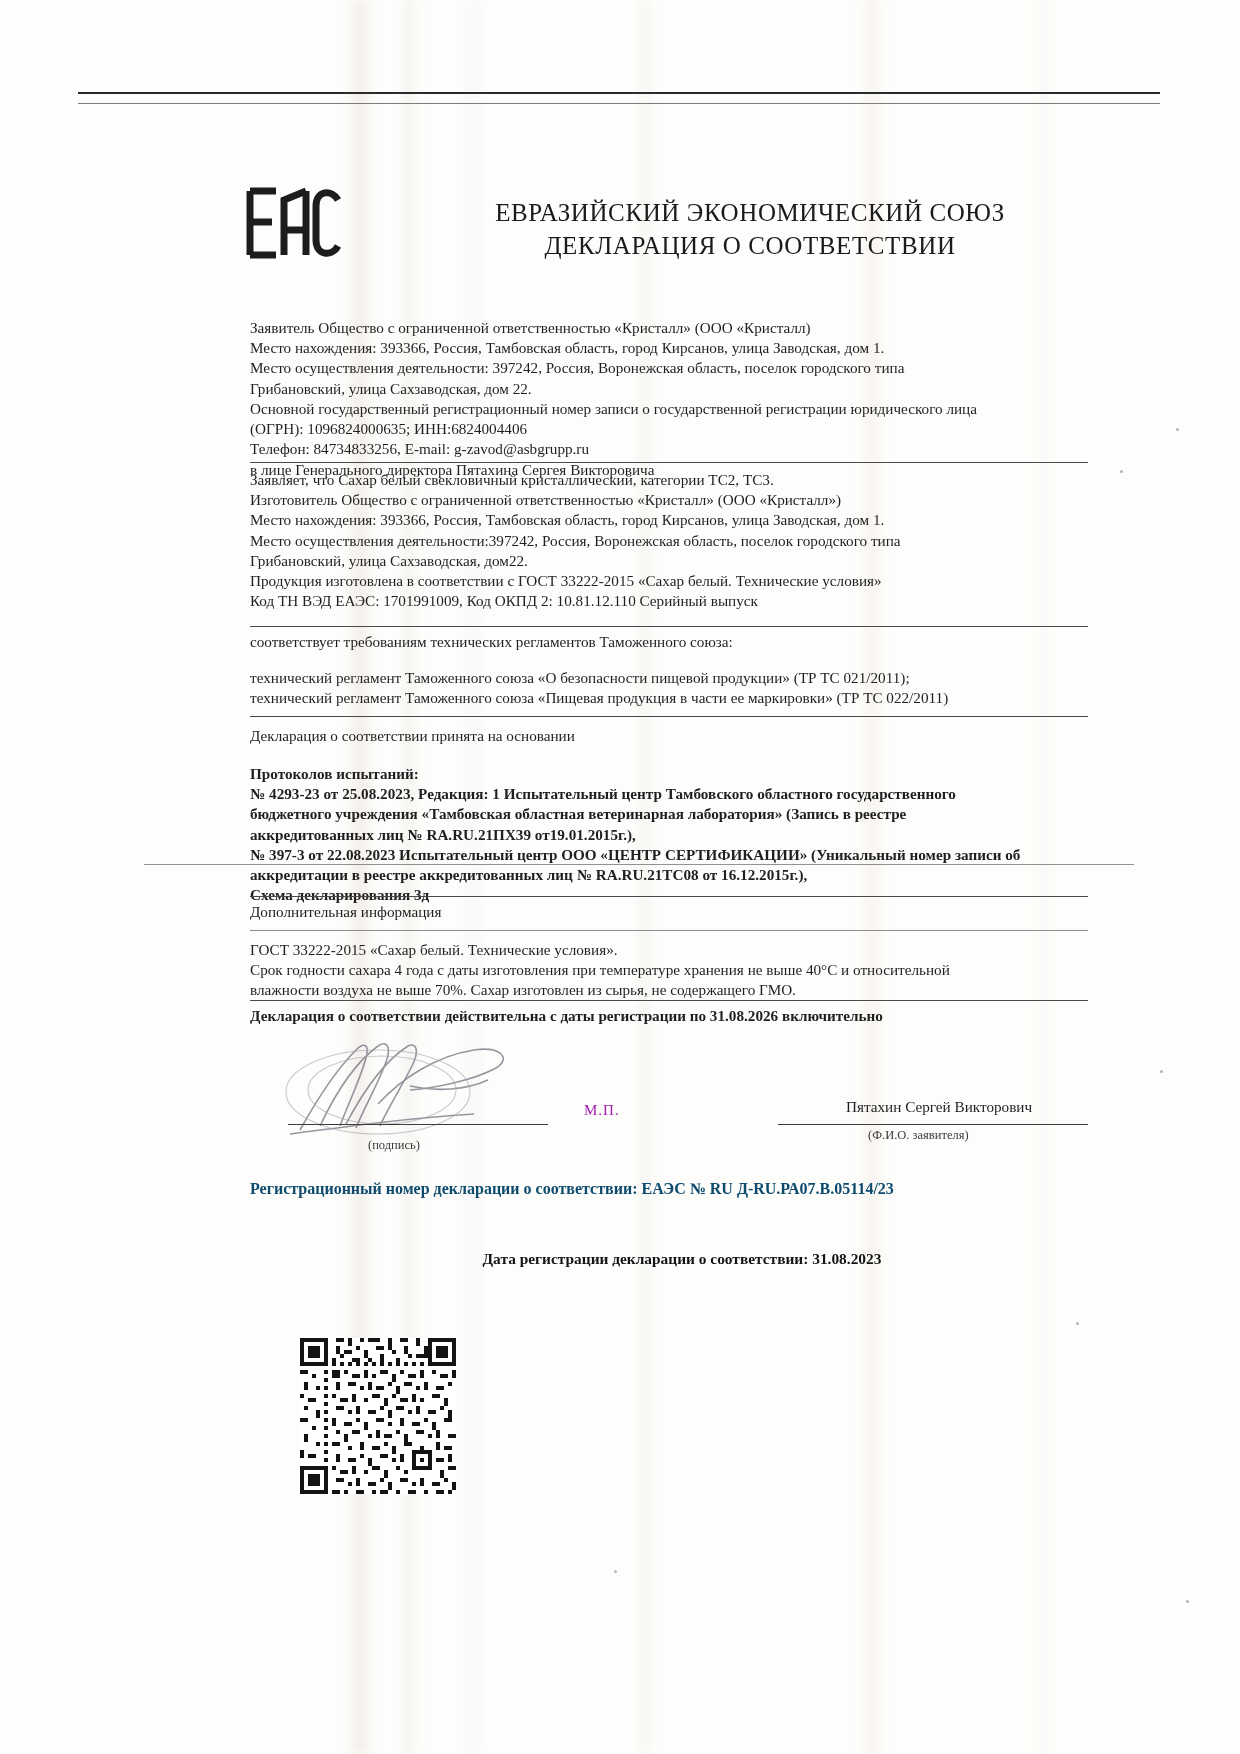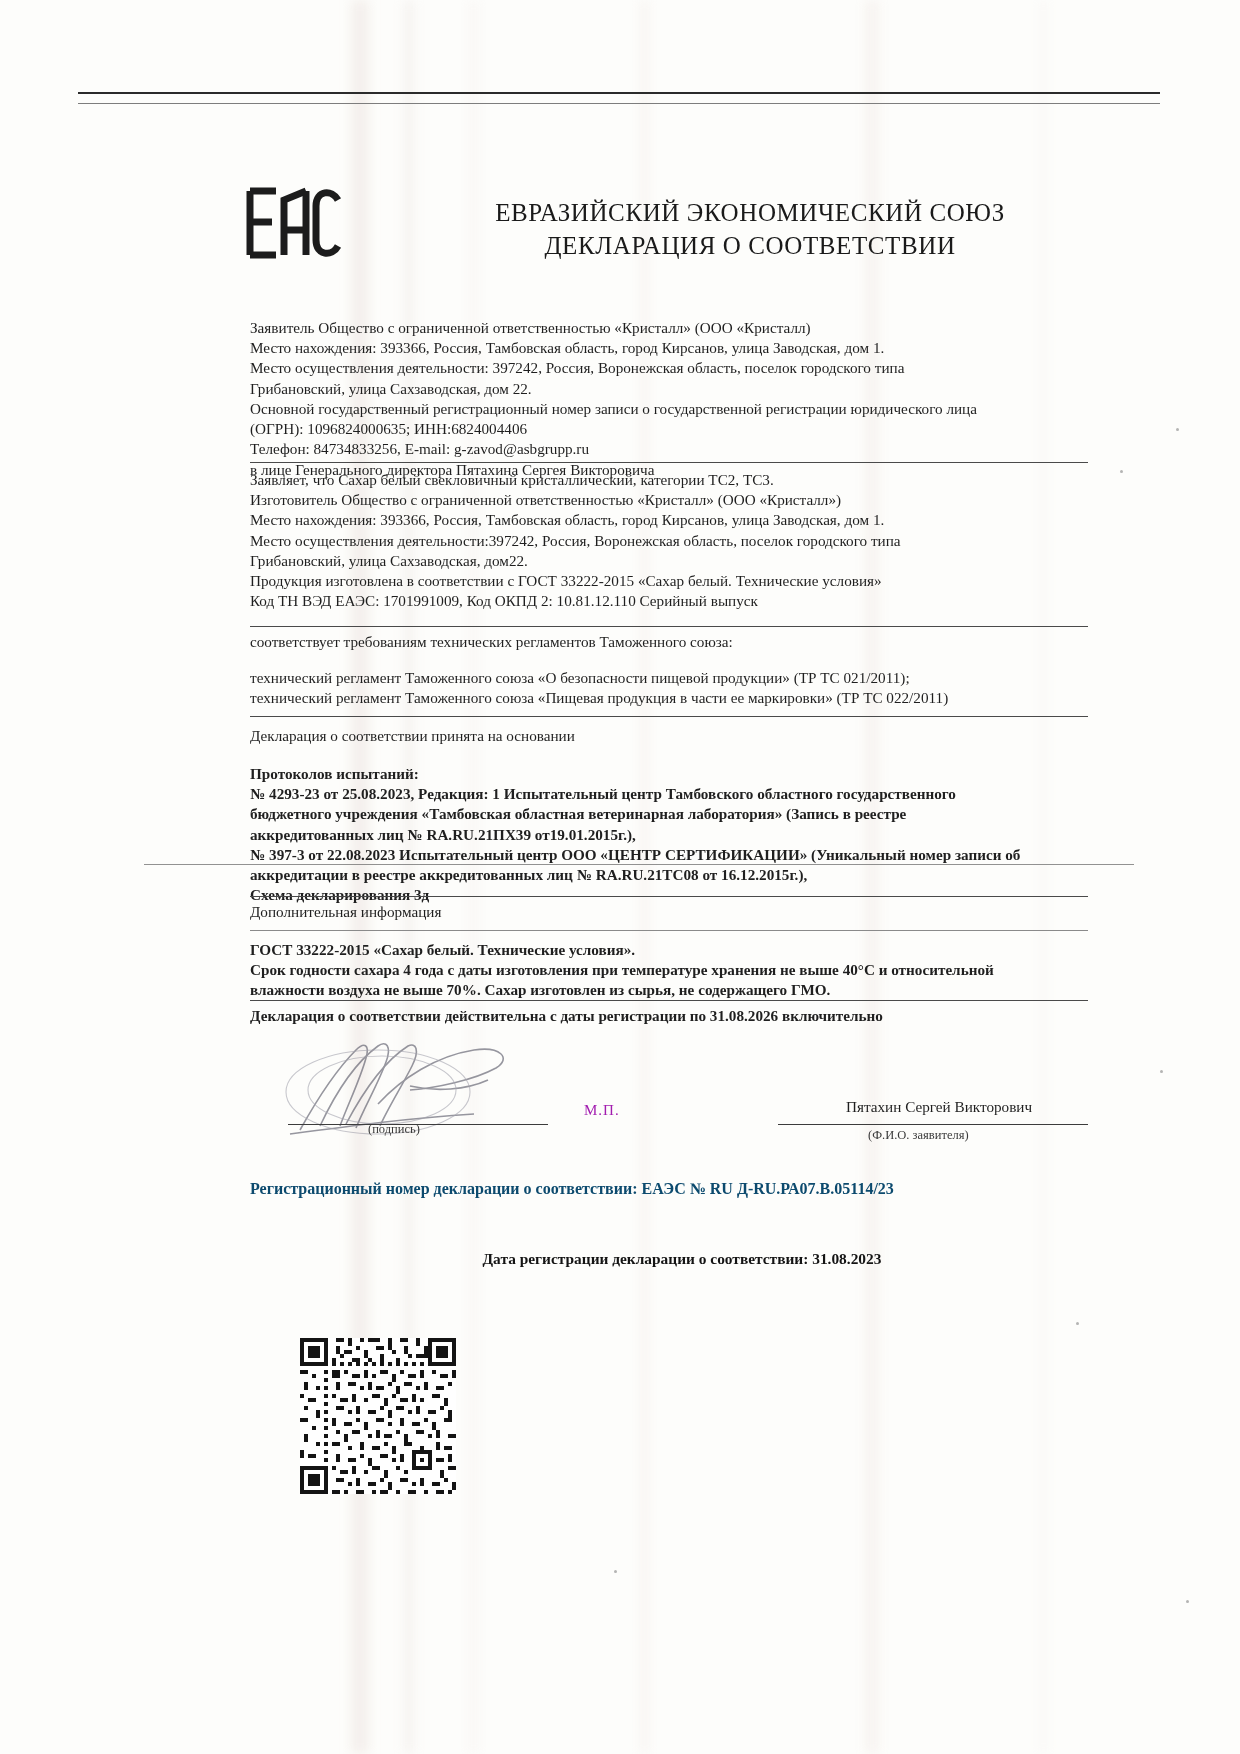--- a/index.html
+++ b/index.html
@@ -97,21 +97,21 @@
   .b2 { top: 470px; font-family: Liberation Serif, serif; }
   .hr2 { top: 626px; }
   .b3 { top: 632px; }
   .b4 { top: 668px; }
   .hr3 { top: 716px; }
   .b5 { top: 726px; }
   .b6 { top: 764px; font-weight: bold; }
   .hr4 { top: 896px; }
   .b7 { top: 902px; }
   .hr5 { top: 930px; }
-  .b8 { top: 940px; font-weight: bold; }
+  .b8 { top: 940px; }
   .hr6 { top: 1000px; }
   .b9 { top: 1006px; }
 
   .strike {
     position: absolute;
     left: 144px;
     top: 864px;
     width: 990px;
     height: 0;
     border-top: 1px solid #6d6d6d;
@@ -131,21 +131,21 @@
     position: absolute;
     left: 38px;
     top: 84px;
     width: 260px;
     height: 0;
     border-top: 1px solid #3c3c3c;
   }
   .sig-caption {
     position: absolute;
     left: 118px;
-    top: 82px;
+    top: 98px;
     font-size: 12.5px;
     color: #3a3a3a;
   }
   .mp {
     position: absolute;
     left: 334px;
     top: 62px;
     font-size: 15px;
     color: #a21caf;
     letter-spacing: 1px;

